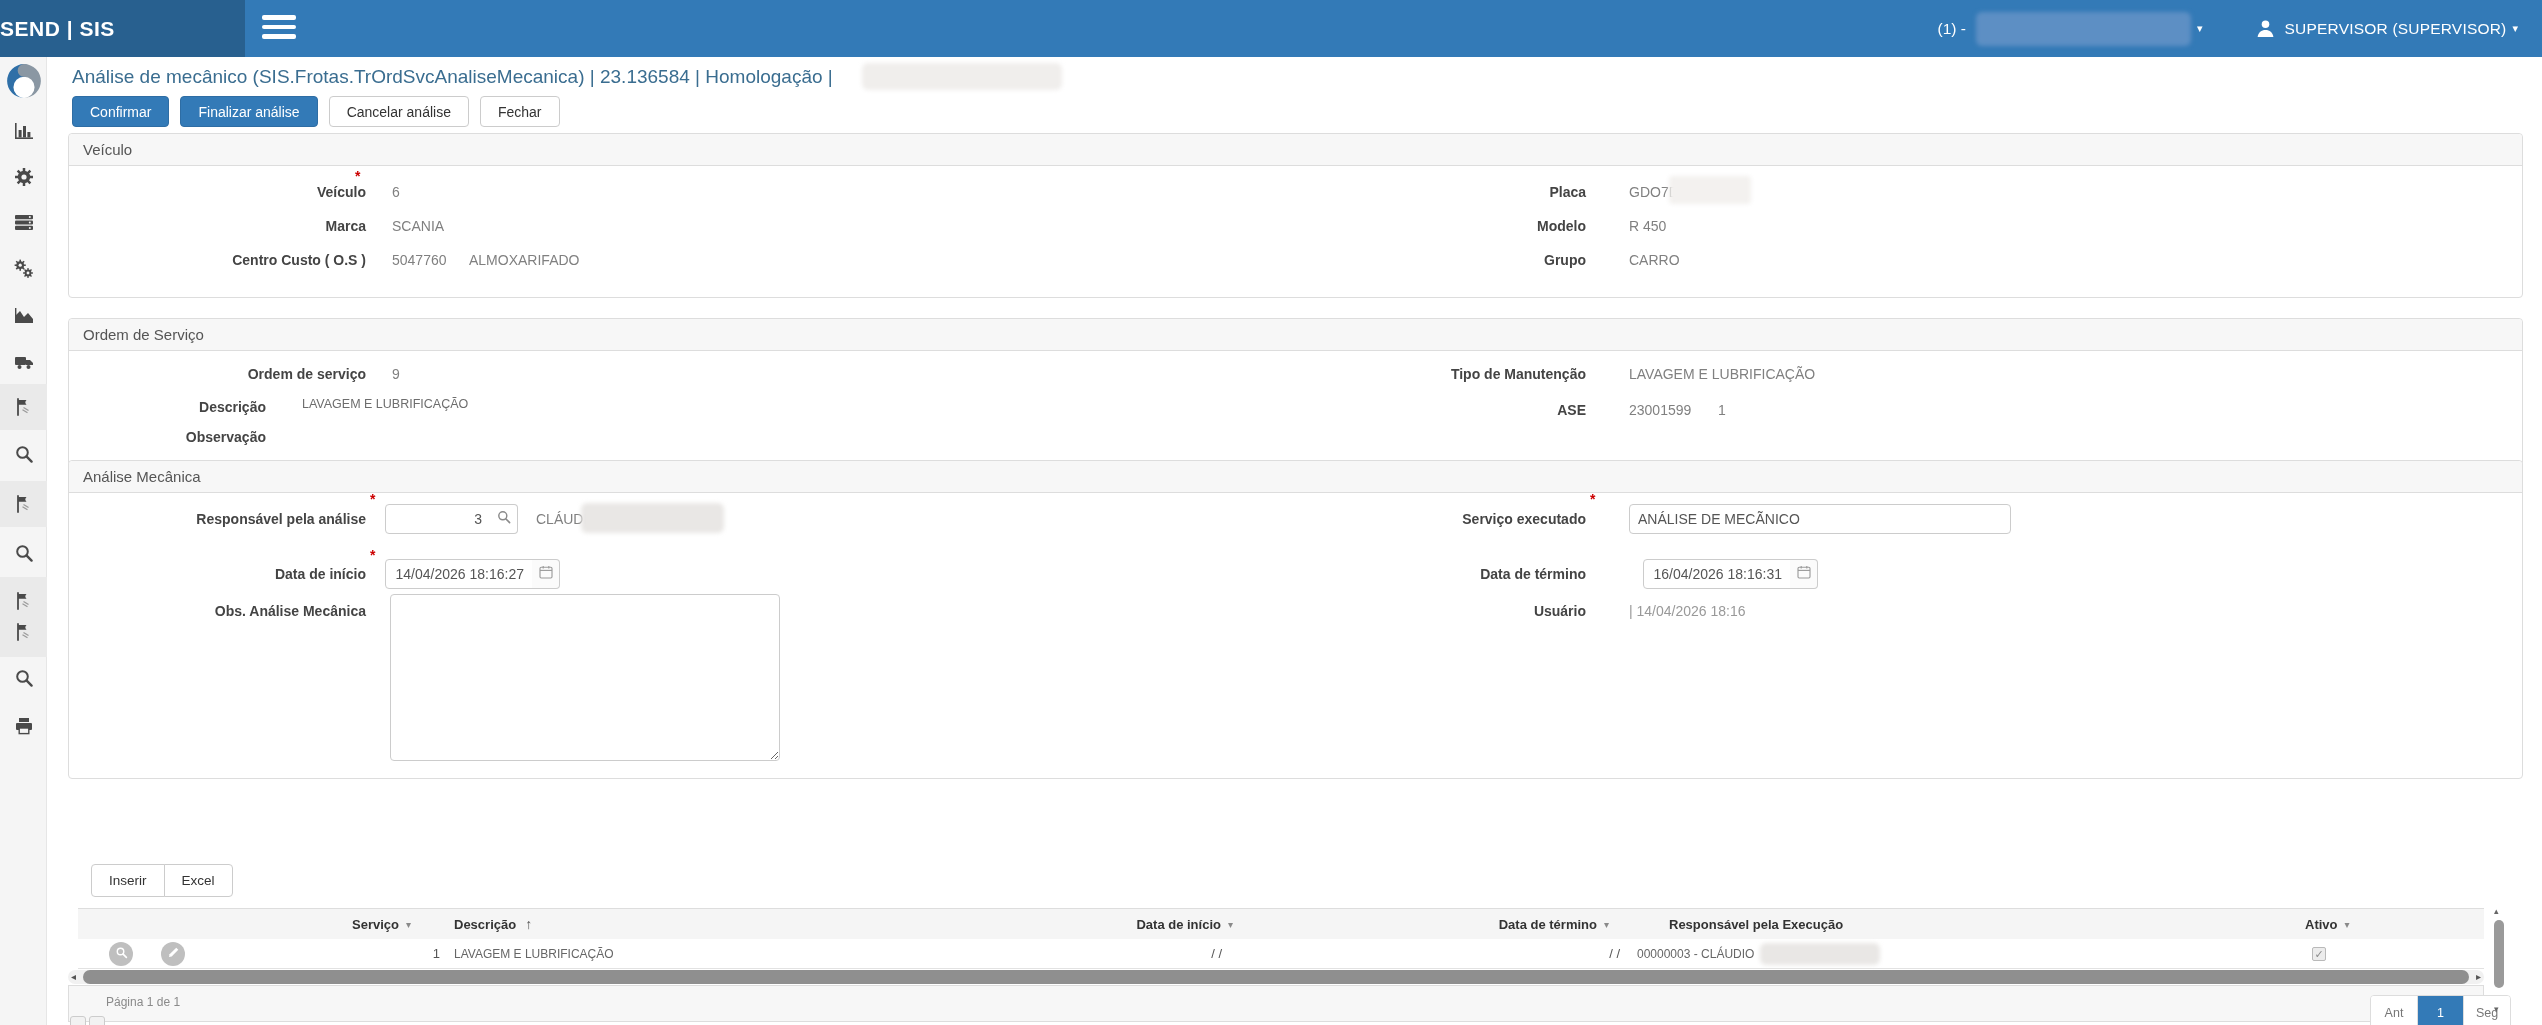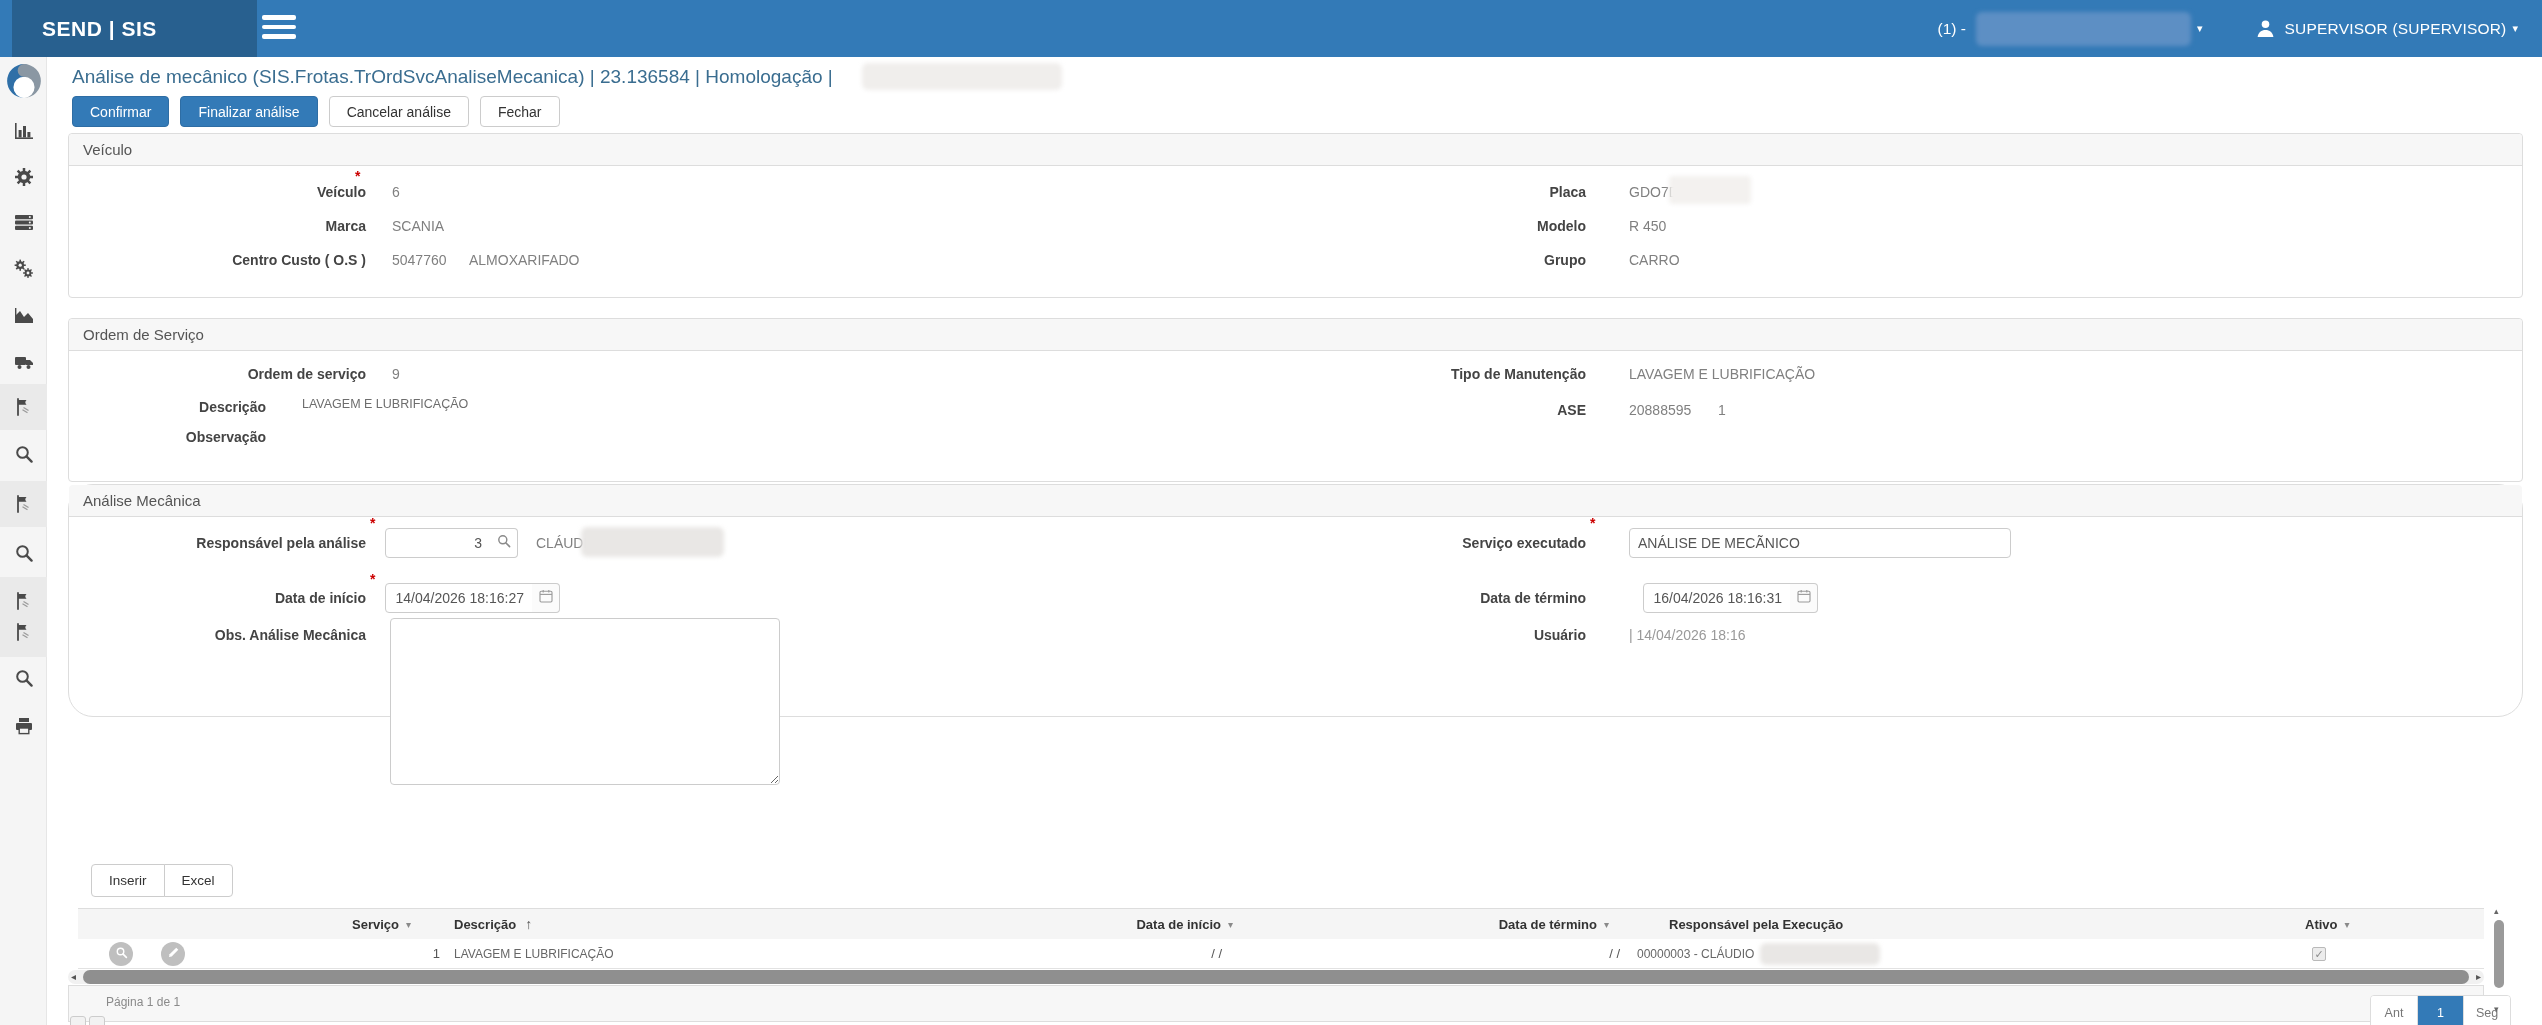--- a/index.html
+++ b/index.html
@@ -2,22 +2,22 @@
 <html style="--accent: #337ab7; --brand-bg: #28608f;"><head>
 <meta charset="utf-8">
 <style>
   * { box-sizing: border-box; margin: 0; padding: 0; }
   html,body { background:#fff; }
   body { font-family:"Liberation Sans","DejaVu Sans",sans-serif; }
   #app { position:relative; width:2542px; height:1025px; overflow:hidden; background:#fff; }
 
   
   .topbar { position:absolute; left:0; top:0; width:100%; height:57px; background:var(--accent,#337ab7); }
-  .brand { position:absolute; left:12px; top:0; width:245px; height:57px; background:var(--brand-bg,#28608f);
-           color:#fff; font-size:21px; font-weight:bold; display:flex; align-items:center; padding-left:30px; letter-spacing:.5px; }
+  .brand { position:absolute; left:0; top:0; width:245px; height:57px; background:var(--brand-bg,#28608f);
+           color:#fff; font-size:21px; font-weight:bold; display:flex; align-items:center; letter-spacing:.5px; }
   .hamburger { position:absolute; left:262px; top:15px; width:34px; height:27px; cursor:pointer; }
   .hamburger div { height:4.5px; background:#fff; border-radius:2px; margin-bottom:5px; }
   .top-right { position:absolute; right:18px; top:0; height:57px; display:flex; align-items:center; color:#fff; font-size:15.5px; }
   .ctx-prefix { margin-right:10px; }
   .redact { border-radius:6px; filter:blur(2px); }
   .r-blue { display:inline-block; width:215px; height:34px; background:#5d8fc4; }
   .caret { font-size:11px; margin:0 6px; color:#fff; }
   .user-box { display:flex; align-items:center; margin-left:46px; cursor:pointer; }
   .user-box .uicon { width:21px; height:21px; margin-right:9px; display:inline-block; }
   .user-box .uname { letter-spacing:.2px; }
@@ -302,25 +302,25 @@
     <div class="panel-h">Ordem de Serviço</div>
     <div class="fld-lbl lbl-l" style="top:47px;">Ordem de serviço</div>
     <div class="fld-val" style="left:323px;top:47px;">9</div>
     <div class="fld-lbl" style="left:0;width:197px;text-align:right;top:80px;">Descrição</div>
     <div class="fld-val" style="left:233px;top:78px;font-size:12.5px;color:#6d6d6d;">LAVAGEM E LUBRIFICAÇÃO</div>
     <div class="fld-lbl" style="left:0;width:197px;text-align:right;top:110px;">Observação</div>
     <div class="fld-val" style="left:233px;top:110px;"></div>
     <div class="fld-lbl lbl-r" style="top:47px;">Tipo de Manutenção</div>
     <div class="fld-val" style="left:1560px;top:47px;">LAVAGEM E LUBRIFICAÇÃO</div>
     <div class="fld-lbl lbl-r" style="top:83px;">ASE</div>
-    <div class="fld-val" style="left:1560px;top:83px;">20888595</div>
+    <div class="fld-val" style="left:1560px;top:83px;">23001599</div>
     <div class="fld-val" style="left:1649px;top:83px;">1</div>
   </div>
 
-  <div class="panel" style="top:484px;height:233px;border-radius:25px;">
+  <div class="panel" style="top:460px;height:319px;">
     <div class="panel-h">Análise Mecânica</div>
 
     <span class="req" style="left:301px;top:30px;">*</span>
     <div class="fld-lbl lbl-l" style="top:50px;">Responsável pela análise</div>
     <input class="inp num joined" style="left: 316px; top: 43px; width: 106px;" value="3">
     <div class="addon srch" style="left:421px;top:43px;">
         <span class="lookup-icon"><svg viewBox="0 0 20 20" width="15" height="15">
             <circle cx="8.5" cy="8.5" r="5" fill="none" stroke="#8a8a8a" stroke-width="1.8"></circle>
             <line x1="12.5" y1="12.5" x2="17" y2="17" stroke="#8a8a8a" stroke-width="2" stroke-linecap="round"></line>
           </svg></span>

